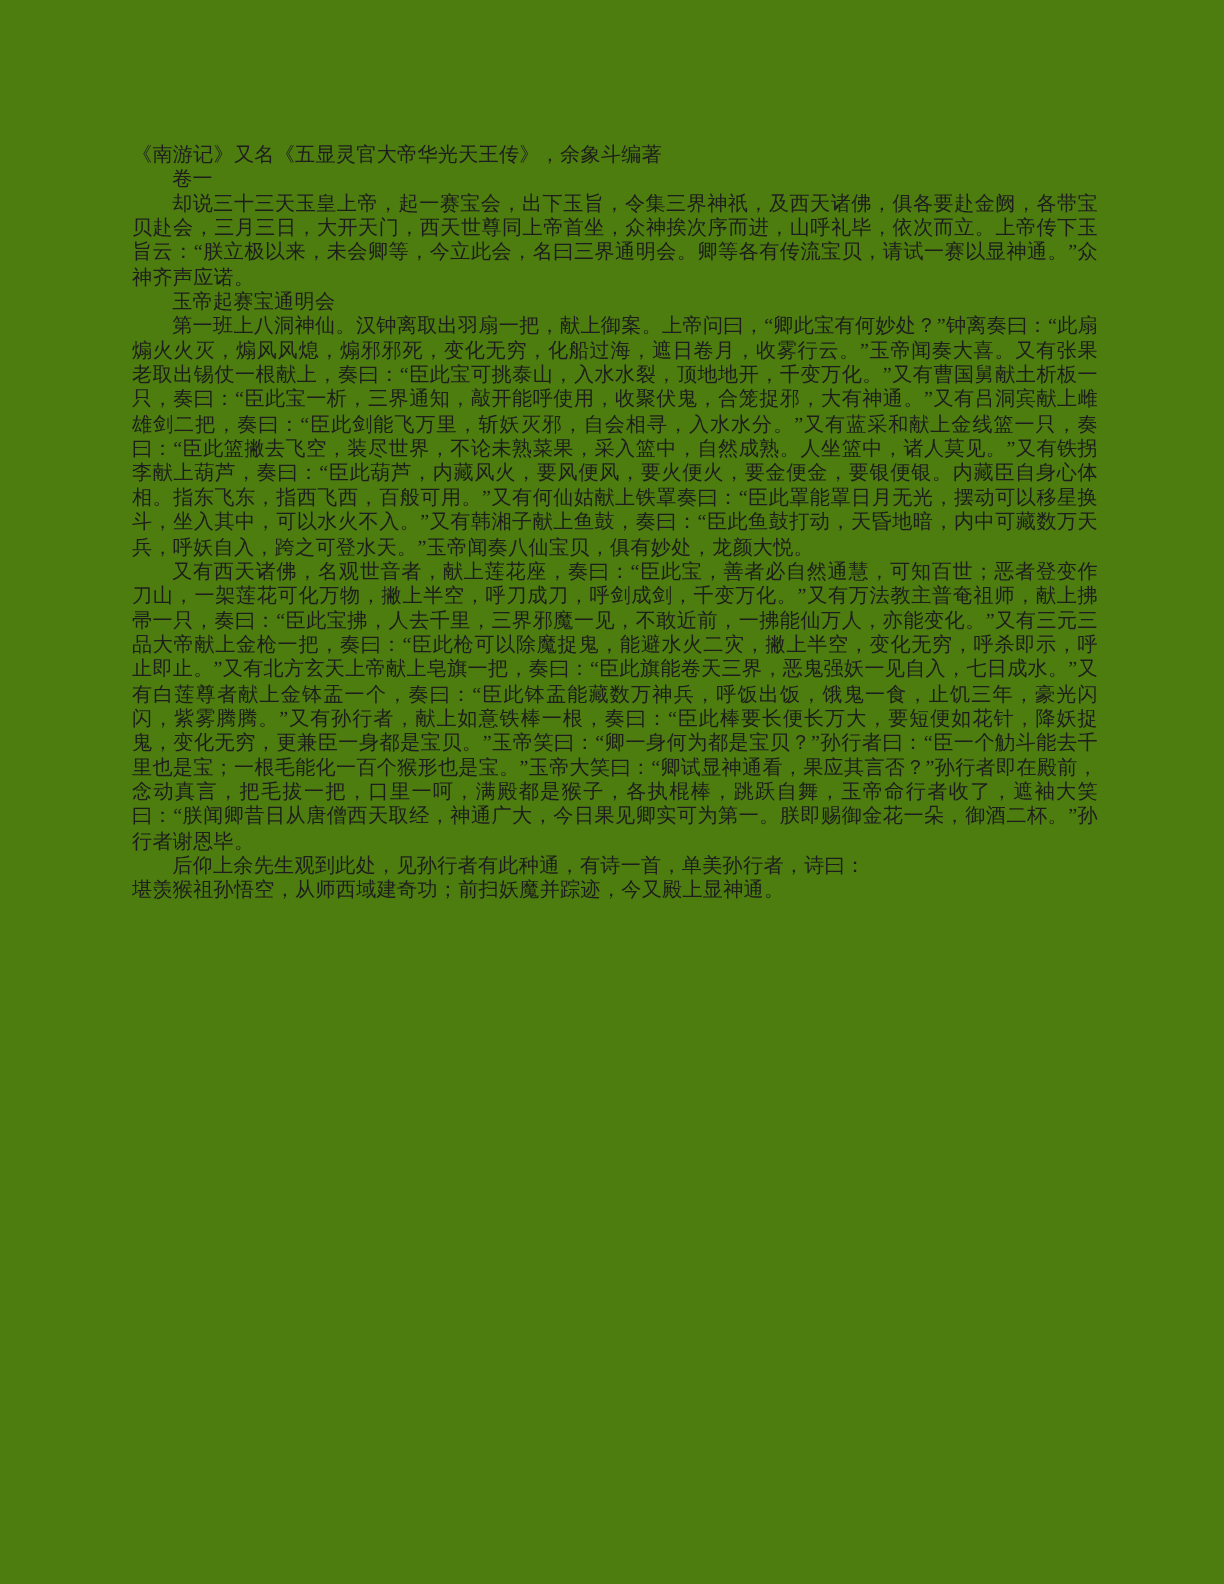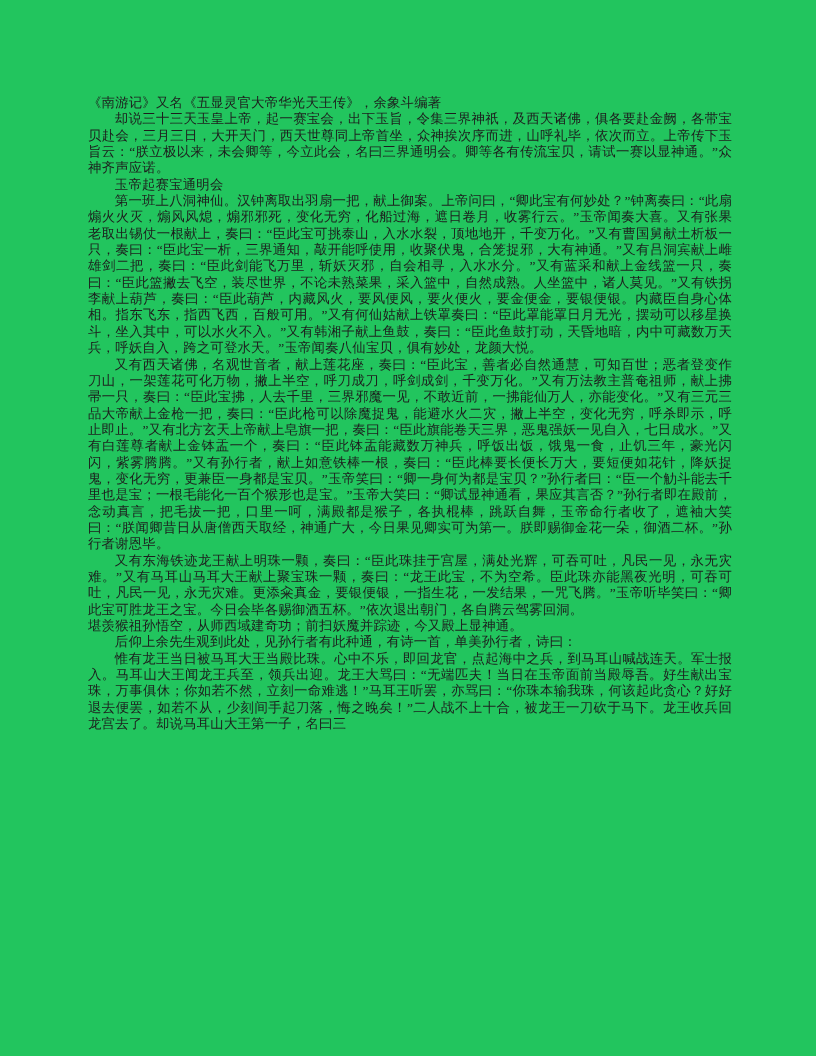--- a/index.html
+++ b/index.html
@@ -10,42 +10,41 @@
   body {
     width: 816px;
     height: 1056px;
     overflow: hidden;
   }
   .page {
     box-sizing: border-box;
     width: 816px;
     height: 1056px;
     padding: 95px 84px 40px 88px;
-    background: #22c55e;
+    background: #4d7c0f;
   }
   .doc {
     font-family: "Liberation Serif", "DejaVu Serif", serif;
     font-size: 13.4px;
     line-height: 16.35px;
     color: #1d1d1d;
     text-align: justify;
     letter-spacing: 0.2px;
   }
   .block { margin: 0; padding: 0; }
   .block.indent { text-indent: 2em; }
   .block.flush { text-indent: 0; }
 </style>
 </head>
 <body>
 
 <div class="page">
   <div class="doc" id="doc-body">
       <div class="block flush">《南游记》又名《五显灵官大帝华光天王传》，余象斗编著</div>
+      <div class="block indent">卷一</div>
       <div class="block indent">却说三十三天玉皇上帝，起一赛宝会，出下玉旨，令集三界神祇，及西天诸佛，俱各要赴金阙，各带宝贝赴会，三月三日，大开天门，西天世尊同上帝首坐，众神挨次序而进，山呼礼毕，依次而立。上帝传下玉旨云：“朕立极以来，未会卿等，今立此会，名曰三界通明会。卿等各有传流宝贝，请试一赛以显神通。”众神齐声应诺。</div>
       <div class="block indent">玉帝起赛宝通明会</div>
       <div class="block indent">第一班上八洞神仙。汉钟离取出羽扇一把，献上御案。上帝问曰，“卿此宝有何妙处？”钟离奏曰：“此扇煽火火灭，煽风风熄，煽邪邪死，变化无穷，化船过海，遮日卷月，收雾行云。”玉帝闻奏大喜。又有张果老取出锡仗一根献上，奏曰：“臣此宝可挑泰山，入水水裂，顶地地开，千变万化。”又有曹国舅献土析板一只，奏曰：“臣此宝一析，三界通知，敲开能呼使用，收聚伏鬼，合笼捉邪，大有神通。”又有吕洞宾献上雌雄剑二把，奏曰：“臣此剑能飞万里，斩妖灭邪，自会相寻，入水水分。”又有蓝采和献上金线篮一只，奏曰：“臣此篮撇去飞空，装尽世界，不论未熟菜果，采入篮中，自然成熟。人坐篮中，诸人莫见。”又有铁拐李献上葫芦，奏曰：“臣此葫芦，内藏风火，要风便风，要火便火，要金便金，要银便银。内藏臣自身心体相。指东飞东，指西飞西，百般可用。”又有何仙姑献上铁罩奏曰：“臣此罩能罩日月无光，摆动可以移星换斗，坐入其中，可以水火不入。”又有韩湘子献上鱼鼓，奏曰：“臣此鱼鼓打动，天昏地暗，内中可藏数万天兵，呼妖自入，跨之可登水天。”玉帝闻奏八仙宝贝，俱有妙处，龙颜大悦。</div>
       <div class="block indent">又有西天诸佛，名观世音者，献上莲花座，奏曰：“臣此宝，善者必自然通慧，可知百世；恶者登变作刀山，一架莲花可化万物，撇上半空，呼刀成刀，呼剑成剑，千变万化。”又有万法教主普奄祖师，献上拂帚一只，奏曰：“臣此宝拂，人去千里，三界邪魔一见，不敢近前，一拂能仙万人，亦能变化。”又有三元三品大帝献上金枪一把，奏曰：“臣此枪可以除魔捉鬼，能避水火二灾，撇上半空，变化无穷，呼杀即示，呼止即止。”又有北方玄天上帝献上皂旗一把，奏曰：“臣此旗能卷天三界，恶鬼强妖一见自入，七日成水。”又有白莲尊者献上金钵盂一个，奏曰：“臣此钵盂能藏数万神兵，呼饭出饭，饿鬼一食，止饥三年，豪光闪闪，紫雾腾腾。”又有孙行者，献上如意铁棒一根，奏曰：“臣此棒要长便长万大，要短便如花针，降妖捉鬼，变化无穷，更兼臣一身都是宝贝。”玉帝笑曰：“卿一身何为都是宝贝？”孙行者曰：“臣一个觔斗能去千里也是宝；一根毛能化一百个猴形也是宝。”玉帝大笑曰：“卿试显神通看，果应其言否？”孙行者即在殿前，念动真言，把毛拔一把，口里一呵，满殿都是猴子，各执棍棒，跳跃自舞，玉帝命行者收了，遮袖大笑曰：“朕闻卿昔日从唐僧西天取经，神通广大，今日果见卿实可为第一。朕即赐御金花一朵，御酒二杯。”孙行者谢恩毕。</div>
-      <div class="block indent">又有东海铁迹龙王献上明珠一颗，奏曰：“臣此珠挂于宫屋，满处光辉，可吞可吐，凡民一见，永无灾难。”又有马耳山马耳大王献上聚宝珠一颗，奏曰：“龙王此宝，不为空希。臣此珠亦能黑夜光明，可吞可吐，凡民一见，永无灾难。更添籴真金，要银便银，一指生花，一发结果，一咒飞腾。”玉帝听毕笑曰：“卿此宝可胜龙王之宝。今日会毕各赐御酒五杯。”依次退出朝门，各自腾云驾雾回洞。</div>
+      <div class="block indent">后仰上余先生观到此处，见孙行者有此种通，有诗一首，单美孙行者，诗曰：</div>
       <div class="block flush">堪羡猴祖孙悟空，从师西域建奇功；前扫妖魔并踪迹，今又殿上显神通。</div>
-      <div class="block indent">后仰上余先生观到此处，见孙行者有此种通，有诗一首，单美孙行者，诗曰：</div>
-      <div class="block indent">惟有龙王当日被马耳大王当殿比珠。心中不乐，即回龙官，点起海中之兵，到马耳山喊战连天。军士报入。马耳山大王闻龙王兵至，领兵出迎。龙王大骂曰：“无端匹夫！当日在玉帝面前当殿辱吾。好生献出宝珠，万事俱休；你如若不然，立刻一命难逃！”马耳王听罢，亦骂曰：“你珠本输我珠，何该起此贪心？好好退去便罢，如若不从，少刻间手起刀落，悔之晚矣！”二人战不上十合，被龙王一刀砍于马下。龙王收兵回龙宫去了。却说马耳山大王第一子，名曰三</div>
     </div>
 </div>
 
 </body></html>

